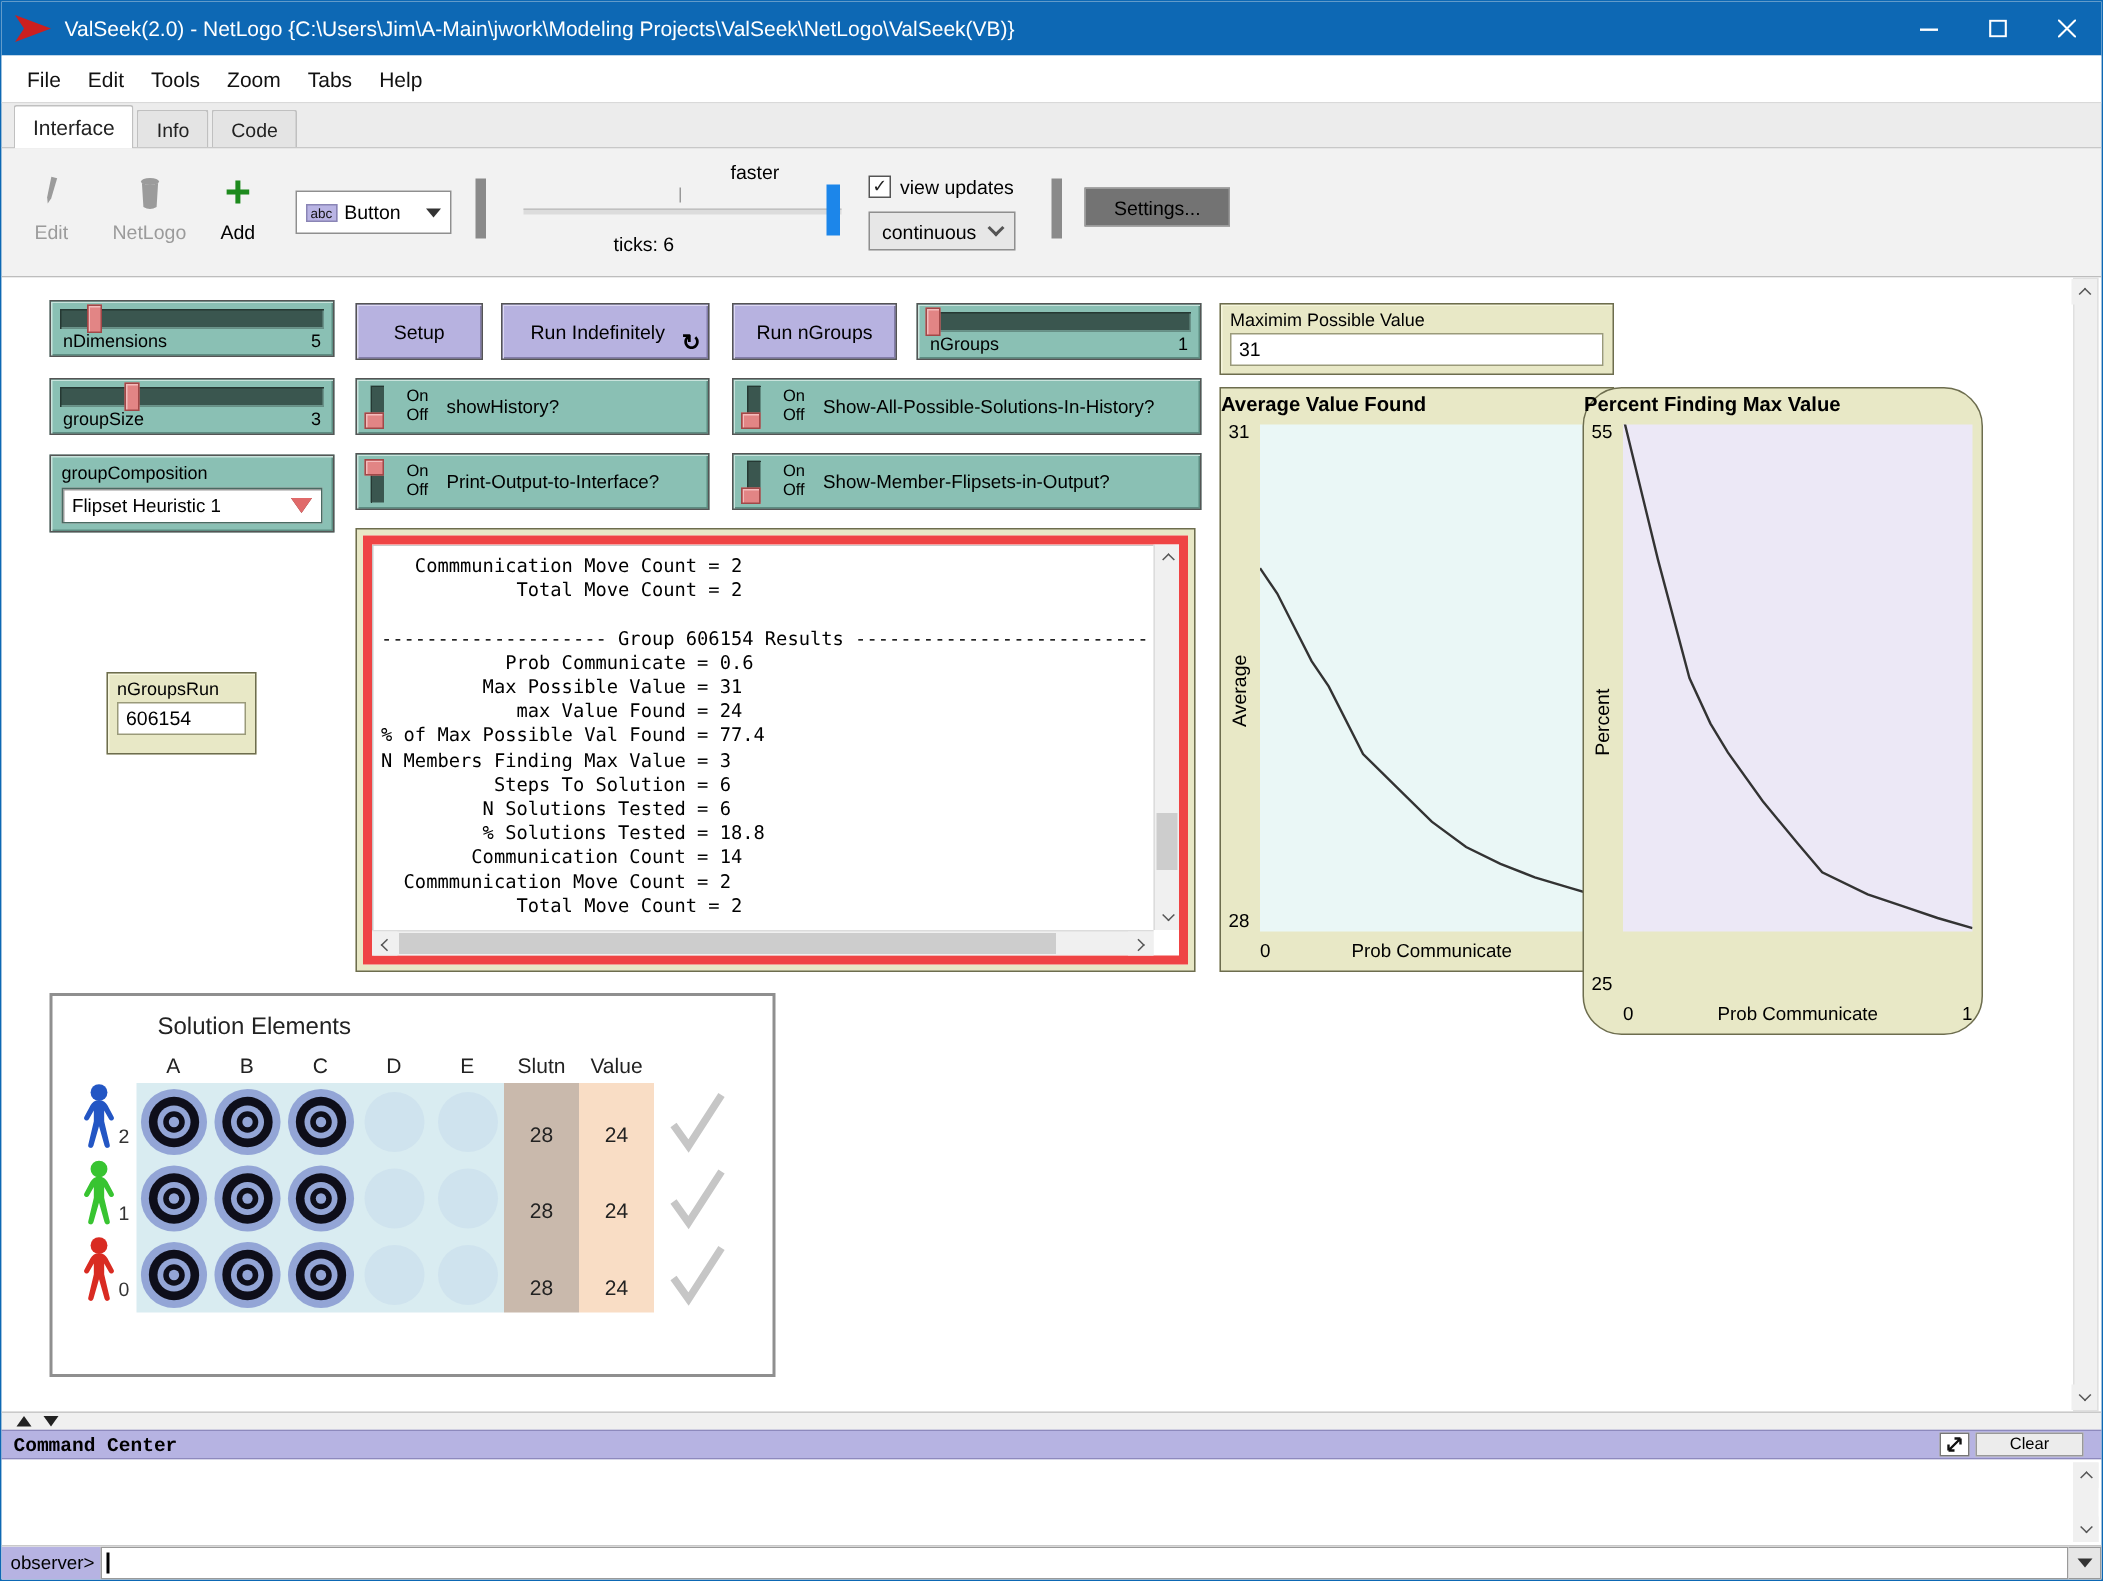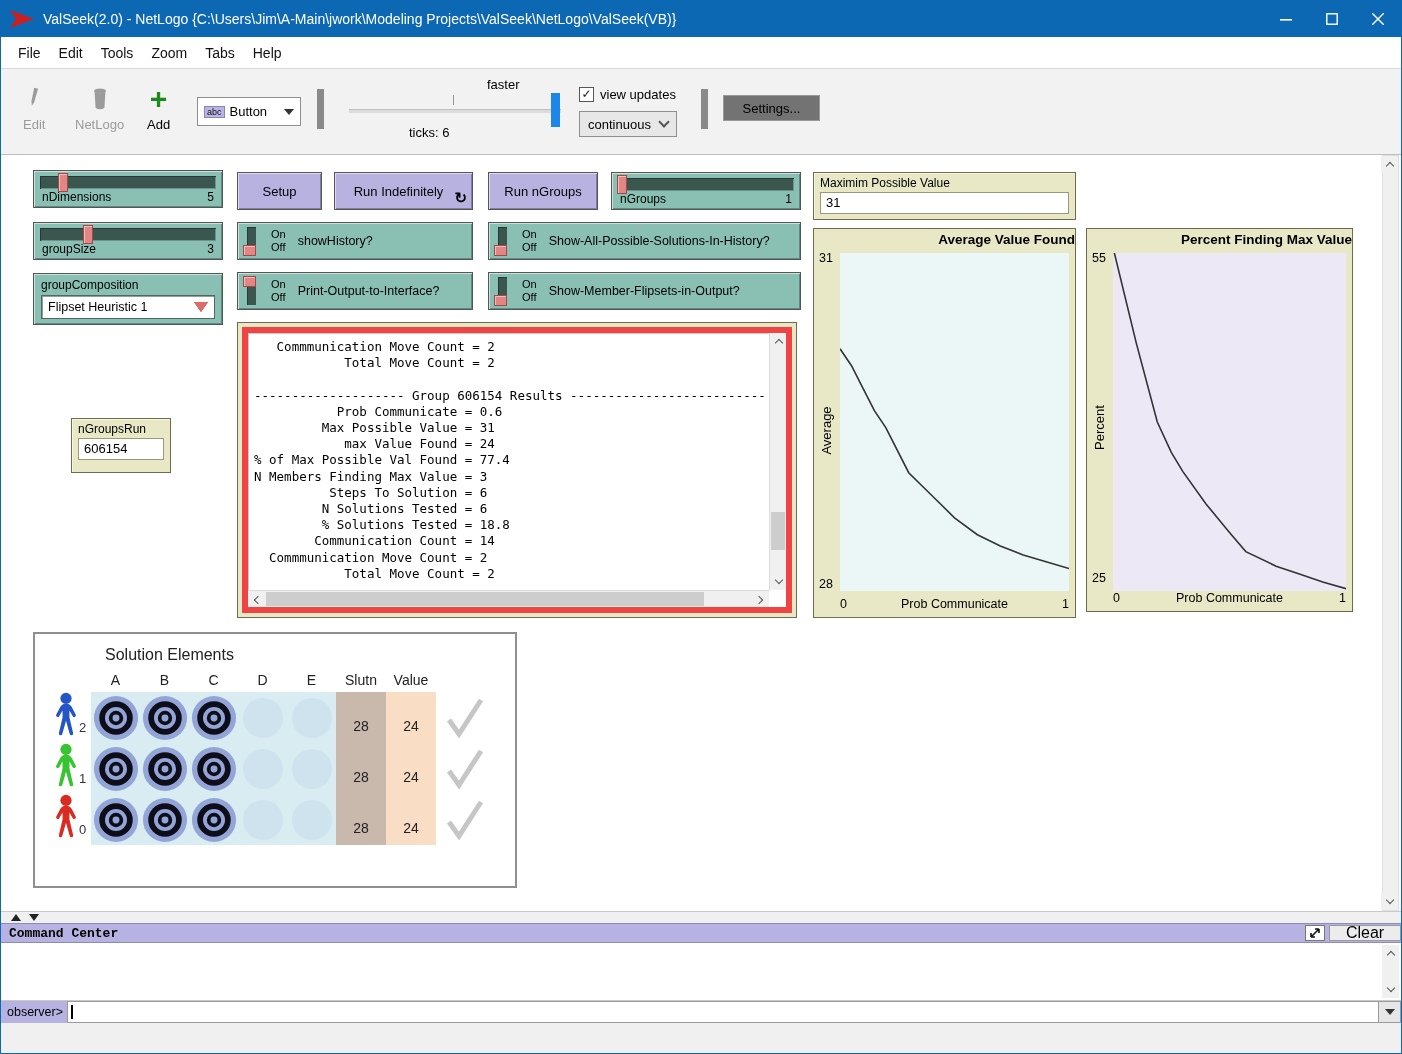--- a/index.html
+++ b/index.html
@@ -82,21 +82,21 @@
   .sb-btn { position:absolute; width:17px; height:17px; background:#f0f0f0; display:flex; align-items:center; justify-content:center; }
   .sb-thumb { position:absolute; background:#cdcdcd; }
   .chev-s { width:6px; height:6px; border-right:1.6px solid #555; border-bottom:1.6px solid #555; }
   .chev-up { transform:rotate(-135deg); margin-top:3px; }
   .chev-down { transform:rotate(45deg); margin-bottom:3px; }
   .chev-left { transform:rotate(135deg); margin-left:3px; }
   .chev-right { transform:rotate(-45deg); margin-right:3px; }
 
   
   .plot { background:#e8e8c6; border:1px solid #6d6d4e; position:absolute; }
-  .plot .p-title { text-align:right; font-weight:bold; font-size:13.5px; padding-top:3px; color:#000; }
+  .plot .p-title { text-align:left; font-weight:bold; font-size:13.5px; padding-top:3px; color:#000; }
   .plot .p-area { position:absolute; left:26px; top:24px; right:6px; bottom:26px; }
   .plot .p-area svg { display:block; }
   .plot .ytop { position:absolute; left:5px; top:22px; font-size:12.5px; }
   .plot .ybot { position:absolute; left:5px; bottom:26px; font-size:12.5px; }
   .plot .ylab { position:absolute; left:-28px; top:50%; transform:rotate(-90deg); font-size:13px; width:80px; text-align:center; }
   .plot .xrow { position:absolute; left:26px; right:6px; bottom:6px; display:flex; justify-content:space-between; font-size:12.5px; }
 
   
   .view { position:absolute; background:#fff; border:2px solid #8f8f8f; }
   .v-title { position:absolute; left:70px; top:12px; font-size:16px; color:#222; }
@@ -119,21 +119,21 @@
   .canvas-sbar { position:absolute; top:0; right:2px; width:17px; height:100%; background:#f0f0f0; border:1px solid #e0e0e0; }
 
   
   .splitter { height:12px; background:#f0f0f0; position:relative; border-top:1px solid #c9c9c9; }
   .split-tris { position:absolute; left:10px; top:2px; display:flex; gap:8px; }
   .tri-up { width:0; height:0; border-left:5px solid transparent; border-right:5px solid transparent; border-bottom:7px solid #222; }
   .tri-down { width:0; height:0; border-left:5px solid transparent; border-right:5px solid transparent; border-top:7px solid #222; }
   .cc-header { height:20px; background:#b6b3e2; display:flex; align-items:center; border:1px solid #8d89bd; border-left:none; border-right:none; }
   .cc-title { font-weight:bold; font-size:13px; padding-left:8px; color:#000; flex:1;font-family:Liberation Mono, monospace; }
   .cc-expand { width:20px; height:16px; background:#fff; border:1px solid #777; margin-right:4px; display:flex; align-items:center; justify-content:center; }
-  .cc-clear { width:72px; height:16px; background:#ececec; border:1px solid #999; font-size:16px; display:flex; align-items:center; justify-content:center; margin-right:0; color:#000; }
+  .cc-clear { width:72px; height:16px; background:#ececec; border:1px solid #999; font-size:11px; display:flex; align-items:center; justify-content:center; margin-right:12px; color:#000; }
   .cc-output { height:58px; background:#fff; position:relative; border-bottom:1px solid #c9c9c9; }
   .cc-sbar { position:absolute; right:2px; top:2px; bottom:2px; width:17px; background:#f0f0f0; }
   .cc-input { height:22px; display:flex; align-items:stretch; background:#fff; }
   .cc-prompt { background:#b6b3e2; font-size:12.5px; display:flex; align-items:center; padding:0 4px 0 6px; color:#000; }
   .cc-field { flex:1; border:1px solid #9a9a9a; display:flex; align-items:center; padding-left:3px; }
   .caret { width:2px; height:14px; background:#000; }
   .cc-dd { width:22px; background:#e6e6e6; border:1px solid #9a9a9a; border-left:none; display:flex; align-items:center; justify-content:center; }
 </style>
 </head>
 <body>
@@ -166,20 +166,25 @@
 
   <div class="menubar">
     <span class="menu-item">File</span>
     <span class="menu-item">Edit</span>
     <span class="menu-item">Tools</span>
     <span class="menu-item">Zoom</span>
     <span class="menu-item">Tabs</span>
     <span class="menu-item">Help</span>
   </div>
 
+  <div class="tabbar">
+    <span class="tab active">Interface</span>
+    <span class="tab">Info</span>
+    <span class="tab">Code</span>
+  </div>
 
   <div class="toolbar">
     <div class="tb-tool" style="left:22px;">
       <div class="ticon">
         <svg width="16" height="26" viewBox="0 0 16 26">
             <path d="M6 2 L10 2 L9.4 16 L8 20 L6.6 16 Z" fill="#9b9b9b" transform="rotate(14 8 11)"></path>
           </svg>
       </div>
       <div class="tlabel gray-label">Edit</div>
     </div>
@@ -359,21 +364,21 @@
         <svg width="229" height="338" style="background: rgb(234, 247, 246);">
             <polyline fill="none" stroke="#333333" stroke-width="1.6" points="0.0,95.8 11.5,112.7 22.9,135.2 34.4,157.7 45.8,174.6 68.7,219.7 91.6,242.2 114.5,264.8 137.4,281.7 160.3,292.9 183.2,301.9 206.1,308.7 229.0,315.5"></polyline>
           </svg>
       </div>
       <div class="xrow">
         <span>0</span>
         <span>Prob Communicate</span>
         <span>1</span>
       </div>
     </div>
-    <div class="plot" style="left:1085px; top:73px; width:267px; height:384px;">
+    <div class="plot" style="left:1054px; top:73px; width:267px; height:432px;border-radius:26px;">
       <div class="p-title">Percent Finding Max Value</div>
       <div class="ytop">55</div>
       <div class="ybot">25</div>
       <div class="ylab">Percent</div>
       <div class="p-area">
         <svg width="233" height="338" style="background: rgb(236, 232, 246);">
             <polyline fill="none" stroke="#333333" stroke-width="1.6" points="0.0,-5.6 23.3,90.1 44.3,169.0 58.3,199.4 69.9,218.6 93.2,251.2 116.5,279.4 132.8,298.6 163.1,313.2 186.4,321.1 209.7,329.0 233.0,335.7"></polyline>
           </svg>
       </div>
       <div class="xrow">

